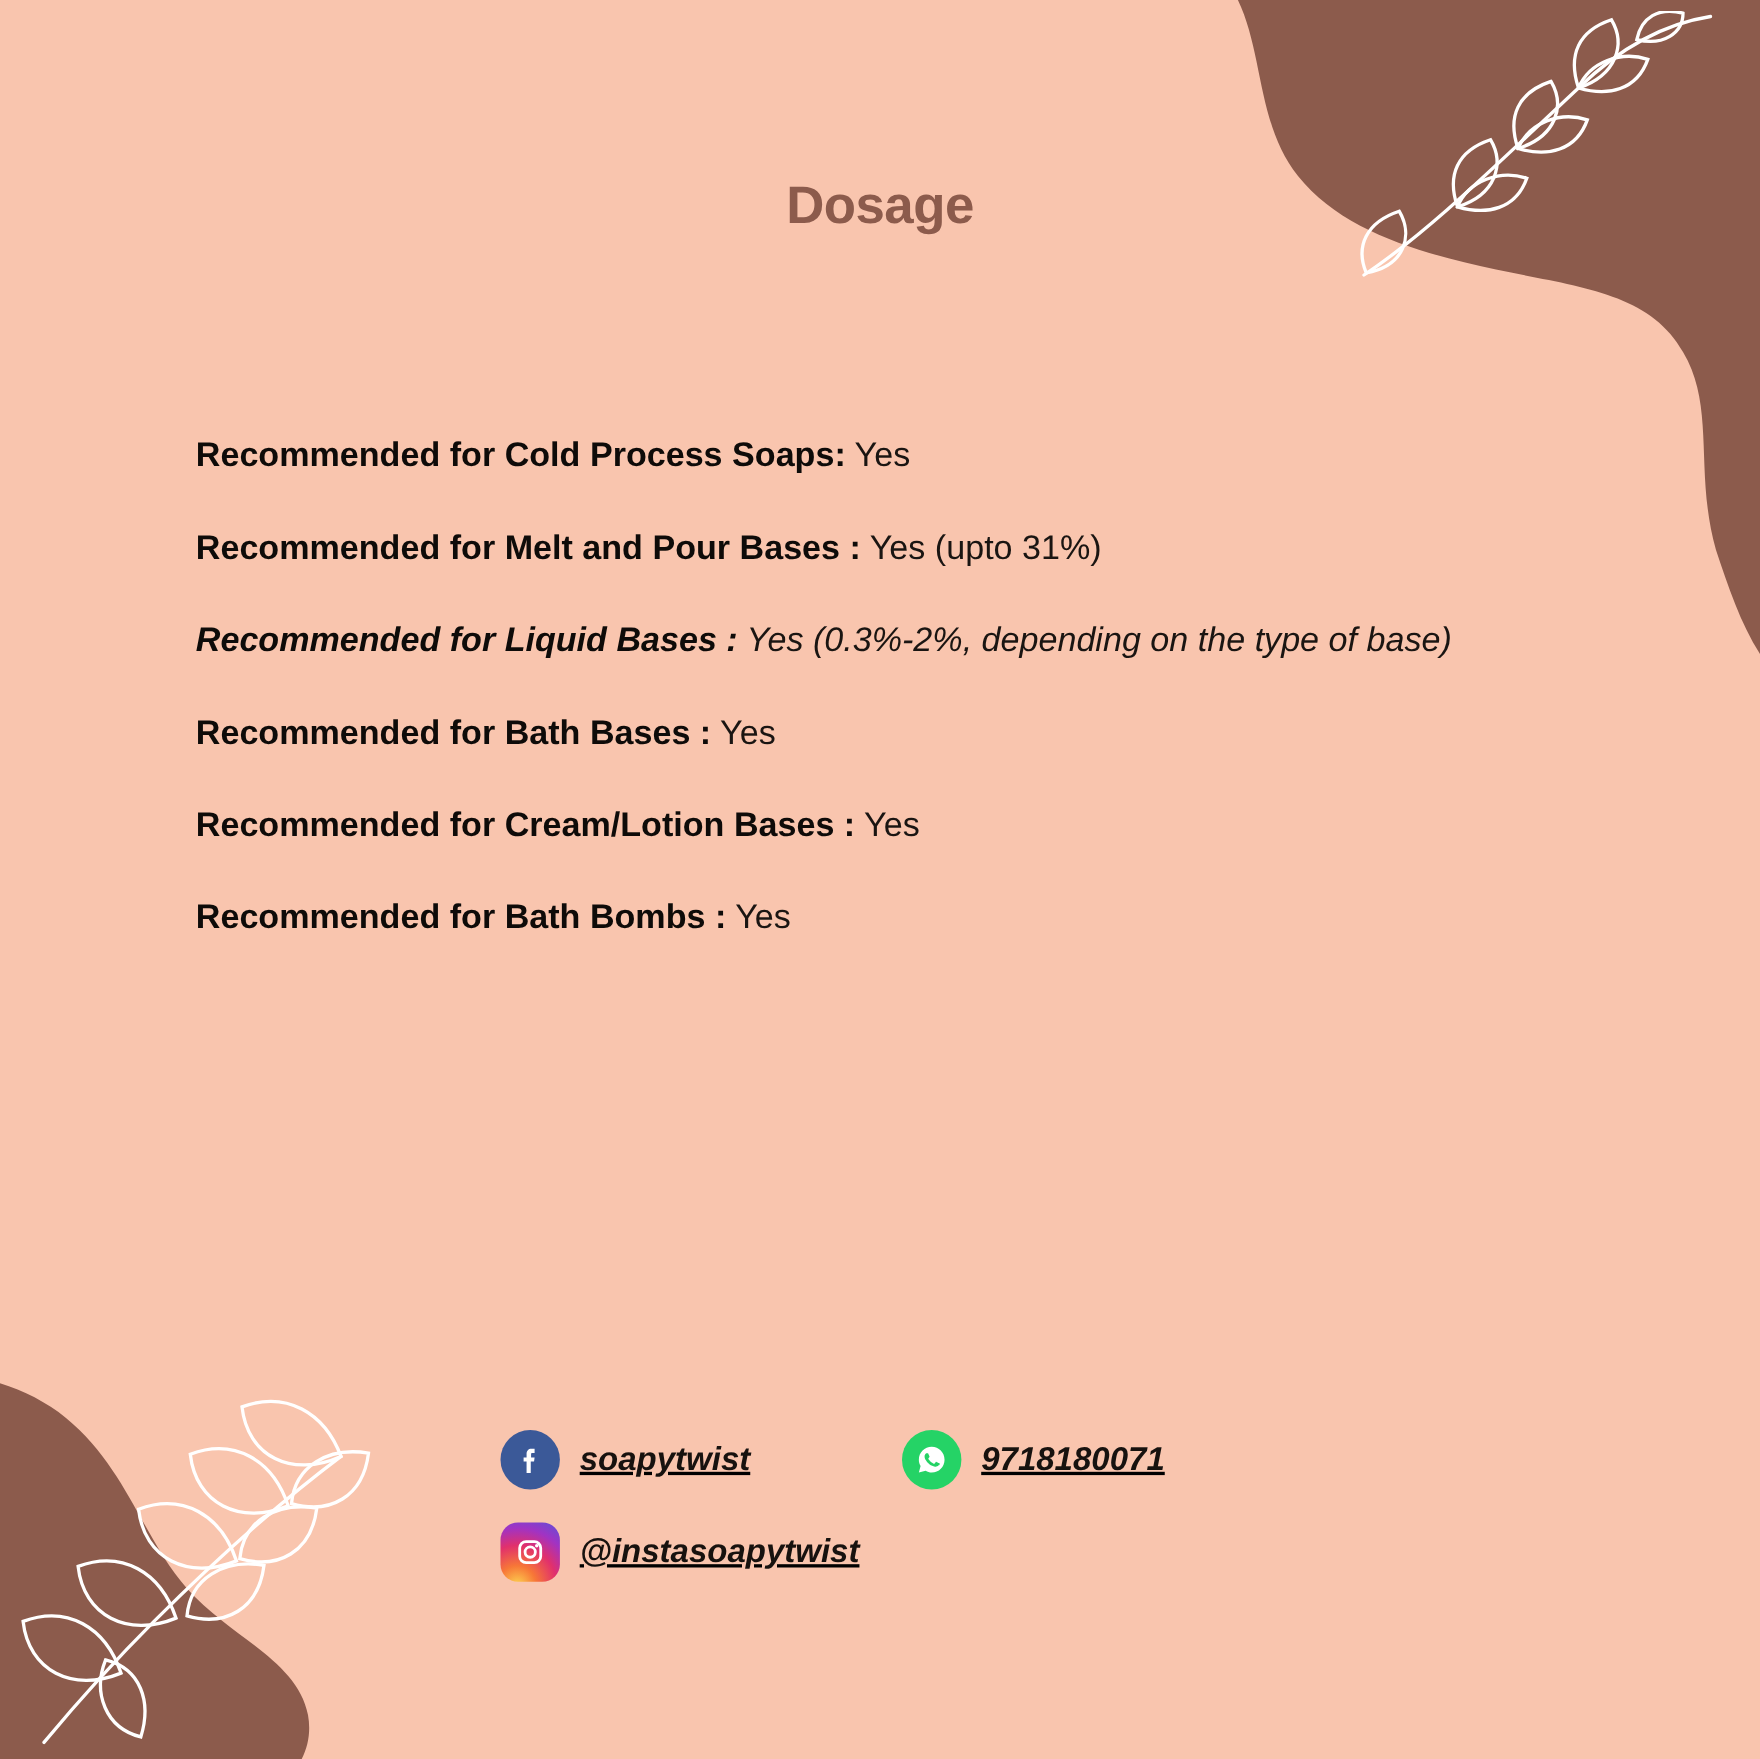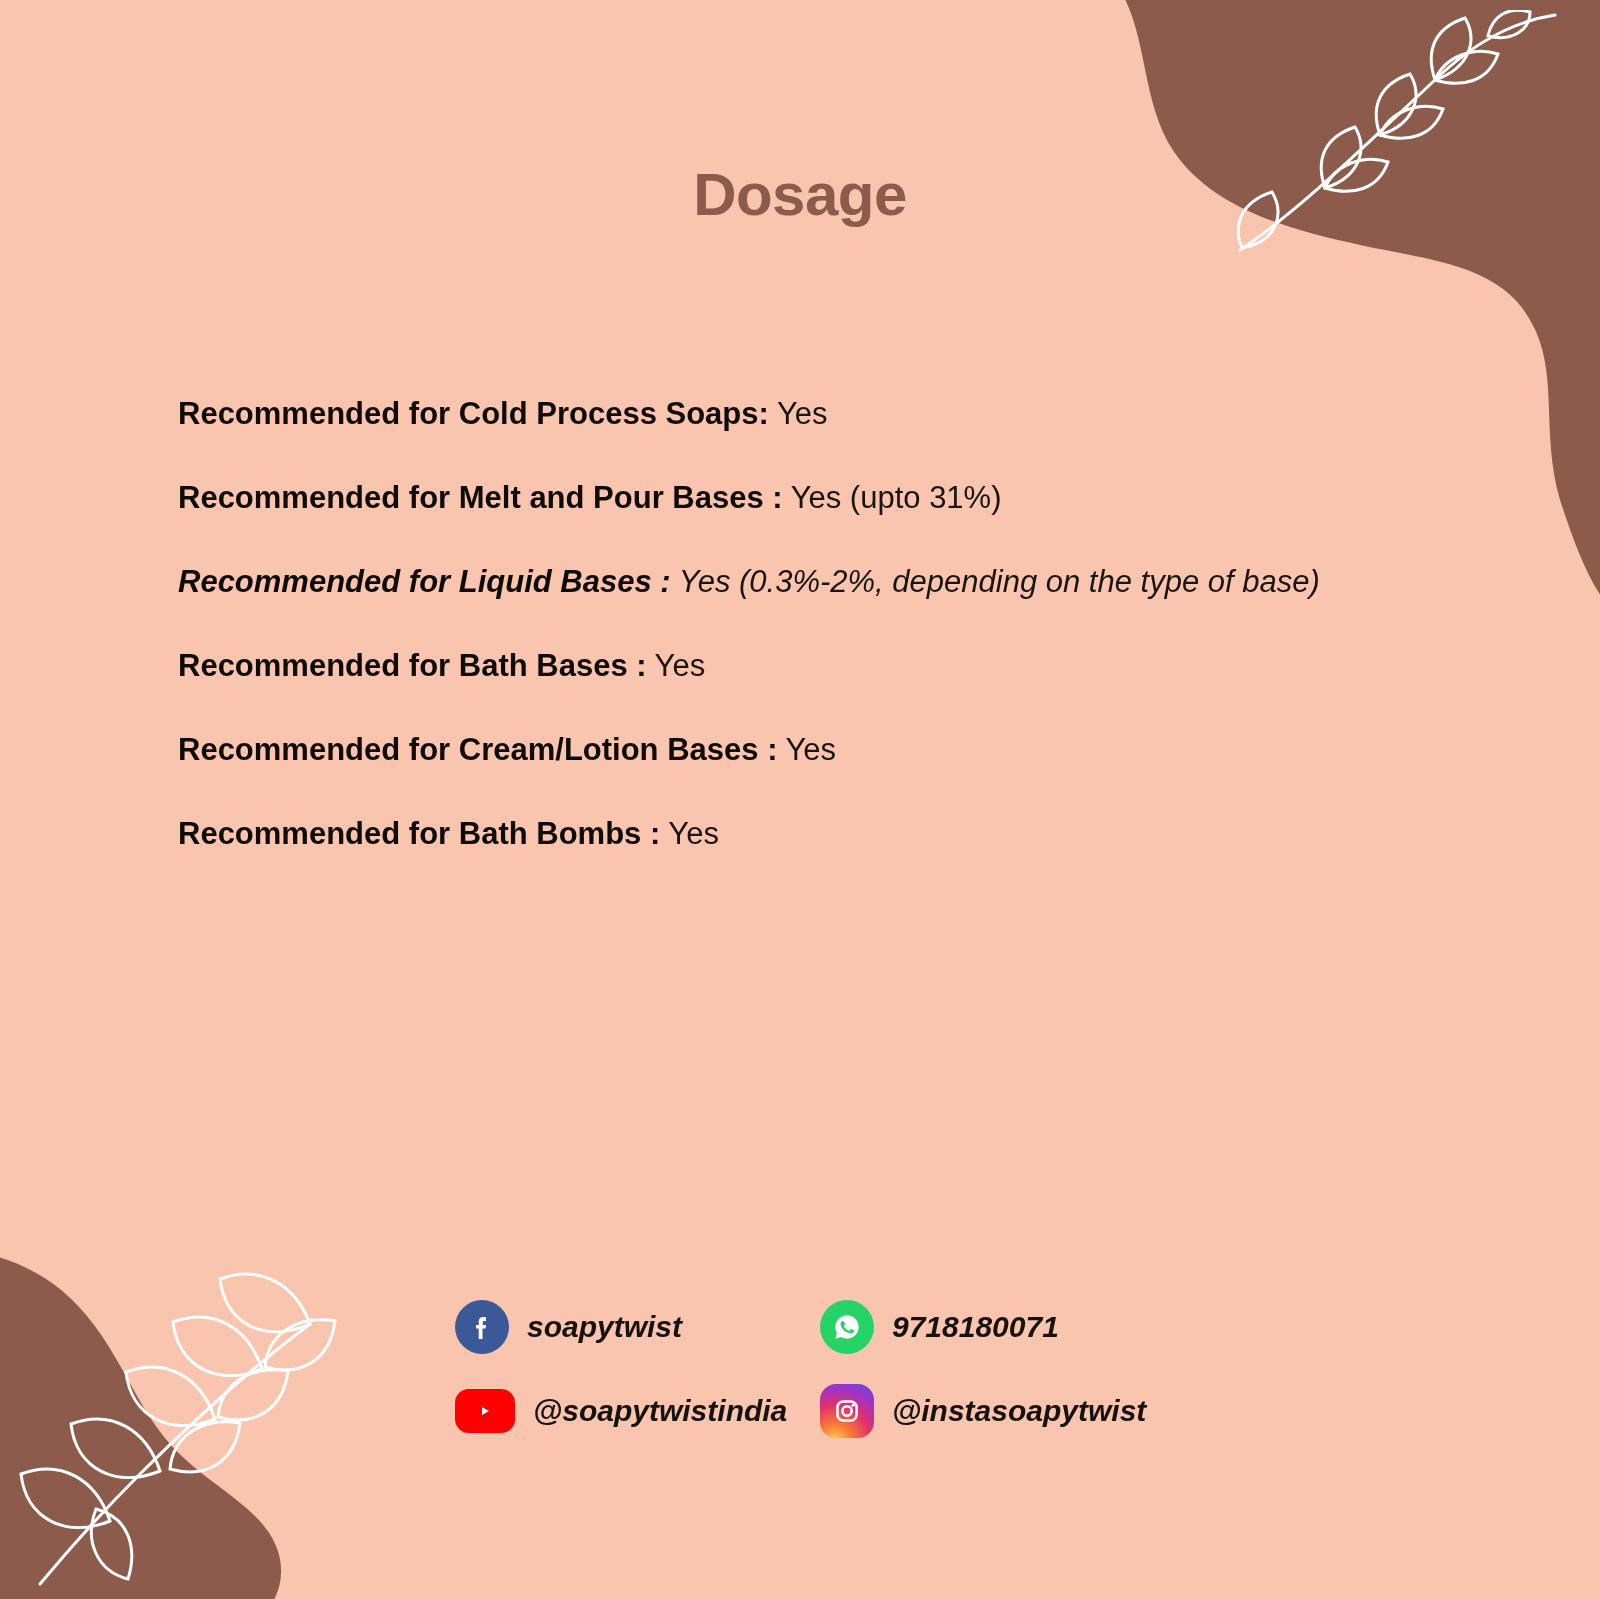--- a/index.html
+++ b/index.html
@@ -56,21 +56,21 @@
     pointer-events: none;
   }
 
   
   .title {
     position: absolute;
     top: 160px;
     left: 0;
     width: 1600px;
     text-align: center;
-    font-size: 60px;
+    font-size: 48px;
     font-weight: bold;
     color: #8C5B4C;
     letter-spacing: -0.5px;
   }
 
   
   .list {
     position: absolute;
     top: 394px;
     left: 178px;
@@ -99,20 +99,21 @@
   
   .social {
     position: absolute;
     left: 455px;
     top: 1300px;
     width: 820px;
   }
   .social-row {
     display: flex;
     margin-bottom: 30px;
+    text-decoration: underline;
   }
   .social-item {
     display: flex;
     align-items: center;
   }
   .social-item.col1 { width: 365px; }
   .social-item .handle {
     font-size: 30px;
     font-weight: bold;
     font-style: italic;
@@ -226,28 +227,20 @@
         <span class="ic ic-wa">
           <svg width="34" height="34" viewBox="0 0 32 32">
             <path fill="#FFFFFF" d="M16 5C9.9 5 5 9.9 5 16c0 2 0.5 3.8 1.5 5.4L5 27l5.8-1.5C12.4 26.5 14.1 27 16 27c6.1 0 11-4.9 11-11S22.1 5 16 5zm6.2 15.4c-0.3 0.8-1.5 1.5-2.1 1.5-0.5 0.1-1.2 0.1-1.9-0.1-0.4-0.1-1-0.3-1.8-0.6-3.1-1.3-5.1-4.4-5.2-4.6-0.2-0.2-1.3-1.7-1.3-3.2s0.8-2.3 1.1-2.6c0.3-0.3 0.6-0.4 0.8-0.4h0.6c0.2 0 0.5-0.1 0.7 0.5 0.3 0.7 0.9 2.2 1 2.3 0.1 0.2 0.1 0.3 0 0.5-0.1 0.2-0.2 0.4-0.3 0.5-0.2 0.2-0.3 0.4-0.5 0.6-0.2 0.2-0.3 0.3-0.1 0.7 0.2 0.3 0.9 1.4 1.9 2.3 1.3 1.1 2.3 1.5 2.6 1.6 0.3 0.2 0.5 0.1 0.7-0.1 0.2-0.2 0.8-0.9 1-1.2 0.2-0.3 0.4-0.3 0.7-0.2 0.3 0.1 1.8 0.9 2.1 1 0.3 0.2 0.5 0.2 0.6 0.4 0.1 0.1 0.1 0.7-0.2 1.4z"></path>
           </svg>
         </span>
         <span class="handle">9718180071</span>
       </div>
     </div>
 
     <div class="social-row">
-      <div class="social-item col1">
-        <span class="ic ic-yt">
-          <svg width="26" height="20" viewBox="0 0 26 20">
-            <path fill="#FFFFFF" d="M10 6l7 4-7 4z"></path>
-          </svg>
-        </span>
-        <span class="handle">@soapytwistindia</span>
-      </div>
       <div class="social-item">
         <span class="ic ic-ig">
           <svg width="34" height="34" viewBox="0 0 32 32">
             <rect x="7" y="7" width="18" height="18" rx="5.5" fill="none" stroke="#FFFFFF" stroke-width="2.4"></rect>
             <circle cx="16" cy="16" r="4.4" fill="none" stroke="#FFFFFF" stroke-width="2.4"></circle>
             <circle cx="21.6" cy="10.6" r="1.5" fill="#FFFFFF"></circle>
           </svg>
         </span>
         <span class="handle">@instasoapytwist</span>
       </div>

